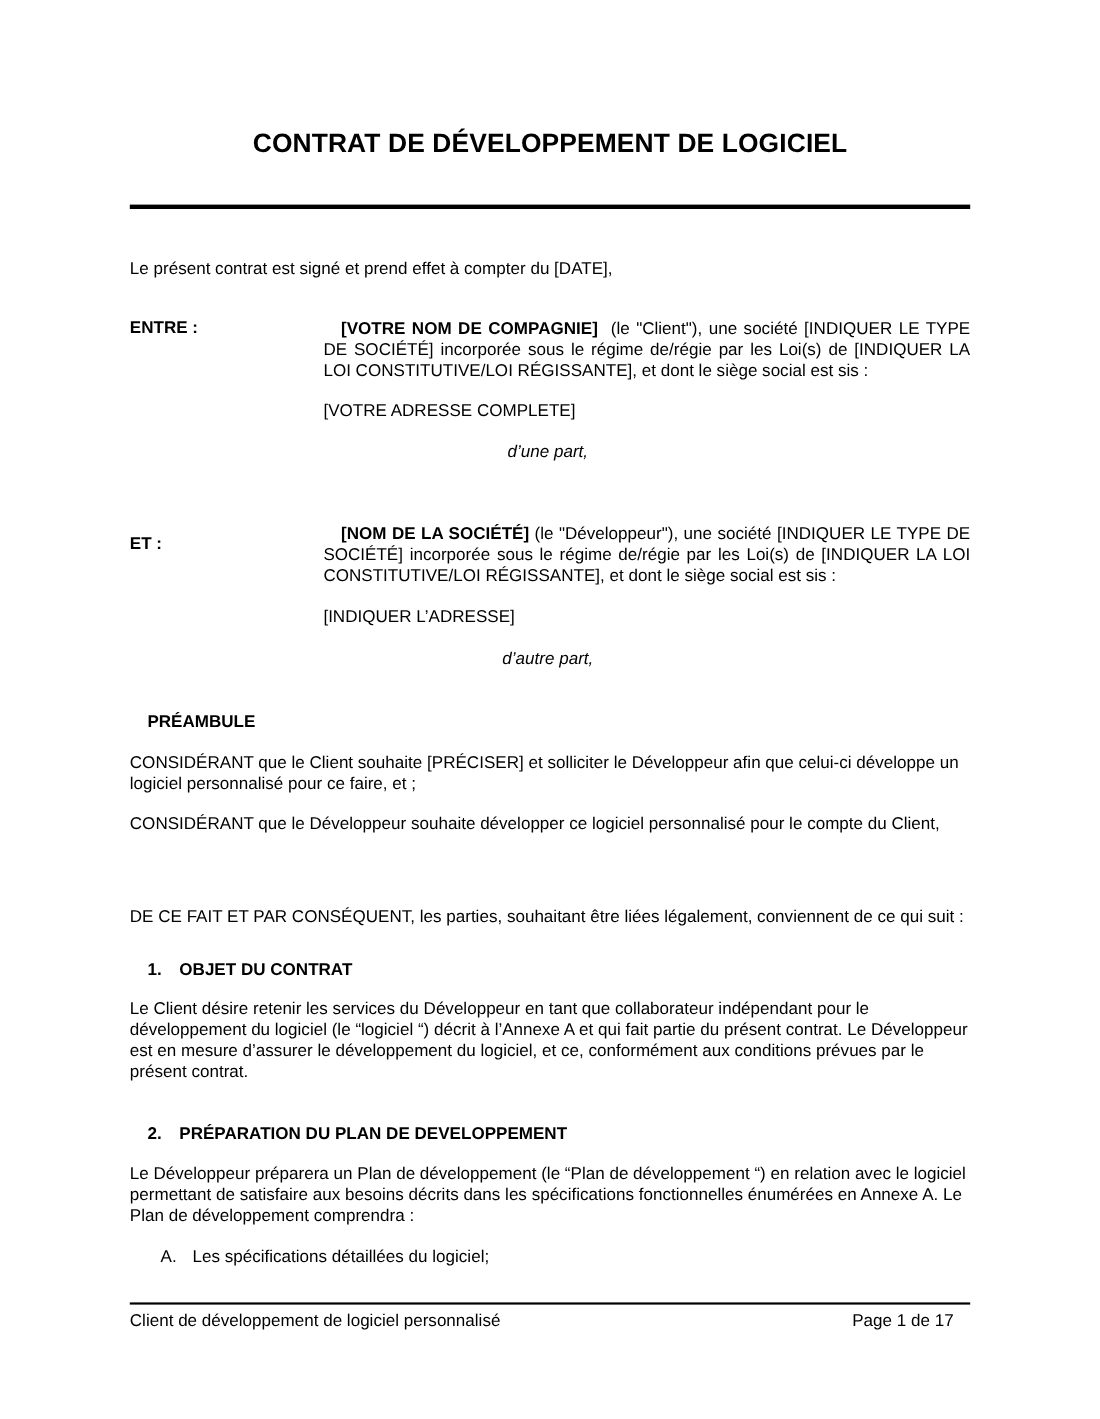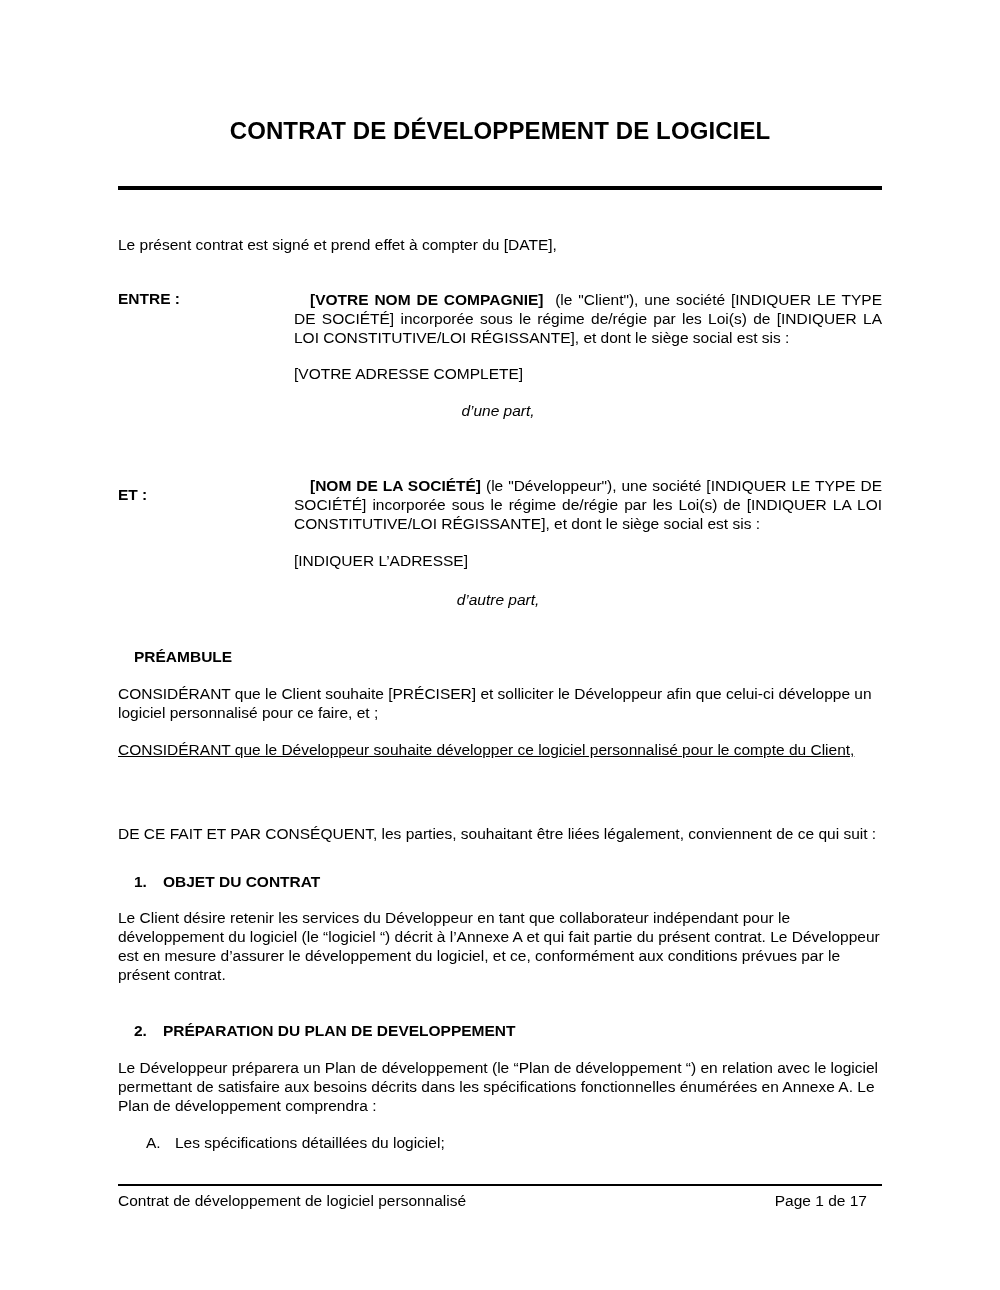--- a/index.html
+++ b/index.html
@@ -46,32 +46,32 @@
 
   <div class="party-label" style="top:486px;">ET :</div>
   <div class="party-body" style="top:476px;">
     <span class="bold">[NOM DE LA SOCIÉTÉ]</span><span> (le "Développeur"), une société [INDIQUER LE TYPE DE SOCIÉTÉ] incorporée sous le régime de/régie par les Loi(s) de [INDIQUER LA LOI CONSTITUTIVE/LOI RÉGISSANTE], et dont le siège social est sis :</span>
   </div>
   <div class="party-body" style="top:551px;">[INDIQUER L’ADRESSE]</div>
   <div class="right" style="top:591px;">d’autre part,</div>
 
   <div class="p bold" style="top:647px;">PRÉAMBULE</div>
   <div class="p" style="top:684px;">CONSIDÉRANT que le Client souhaite [PRÉCISER] et solliciter le Développeur afin que celui-ci développe un logiciel personnalisé pour ce faire, et ;</div>
-  <div class="p" style="top:740px;text-decoration:underline;">CONSIDÉRANT que le Développeur souhaite développer ce logiciel personnalisé pour le compte du Client,</div>
+  <div class="p" style="top:740px;">CONSIDÉRANT que le Développeur souhaite développer ce logiciel personnalisé pour le compte du Client,</div>
   <div class="p" style="top:796px;margin-top:28px;">DE CE FAIT ET PAR CONSÉQUENT, les parties, souhaitant être liées légalement, conviennent de ce qui suit :</div>
 
   <div class="p bold" style="top:872px;">
     <span class="h-num">1.</span><span>OBJET DU CONTRAT</span>
   </div>
   <div class="p" style="top:908px;">Le Client désire retenir les services du Développeur en tant que collaborateur indépendant pour le développement du logiciel (le “logiciel “) décrit à l’Annexe A et qui fait partie du présent contrat. Le Développeur est en mesure d’assurer le développement du logiciel, et ce, conformément aux conditions prévues par le présent contrat.</div>
 
   <div class="p bold" style="top:1021px;">
     <span class="h-num">2.</span><span>PRÉPARATION DU PLAN DE DEVELOPPEMENT</span>
   </div>
   <div class="p" style="top:1058px;">Le Développeur préparera un Plan de développement (le “Plan de développement “) en relation avec le logiciel permettant de satisfaire aux besoins décrits dans les spécifications fonctionnelles énumérées en Annexe A. Le Plan de développement comprendra :</div>
   <div class="list-item" style="top:1134px;">
     <span class="list-marker">A.</span><span>Les spécifications détaillées du logiciel;</span>
   </div>
 
   <div class="footer-rule"></div>
-  <div class="footer-left">Contrat de développement de logiciel personnalisé</div>
+  <div class="footer-left">Client de développement de logiciel personnalisé</div>
   <div class="footer-right">Page 1 de 17</div>
 </div>
 
 </body></html>

